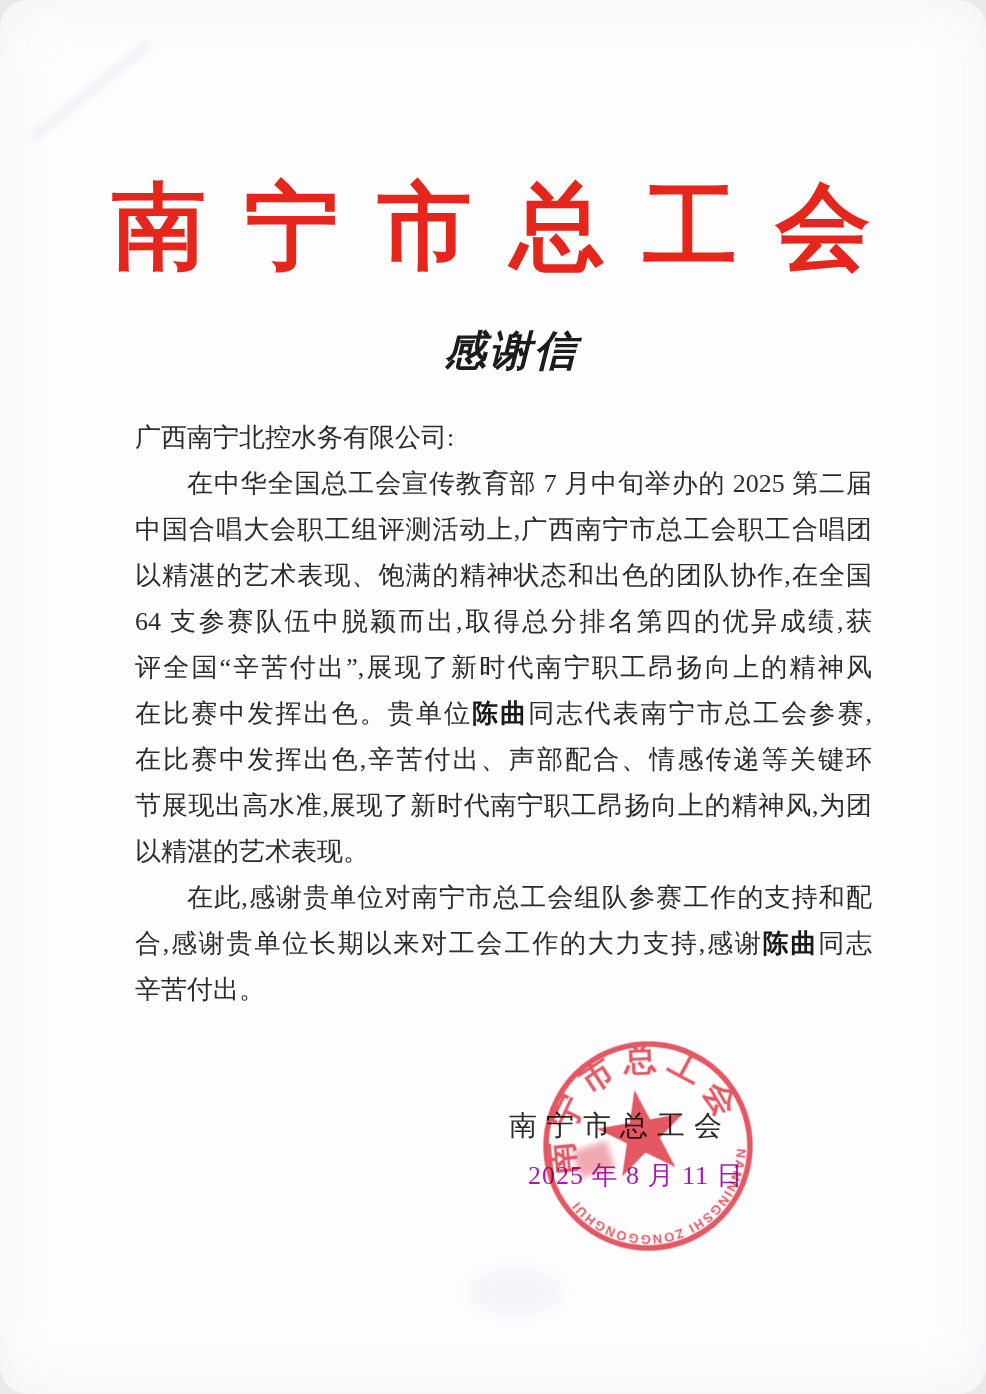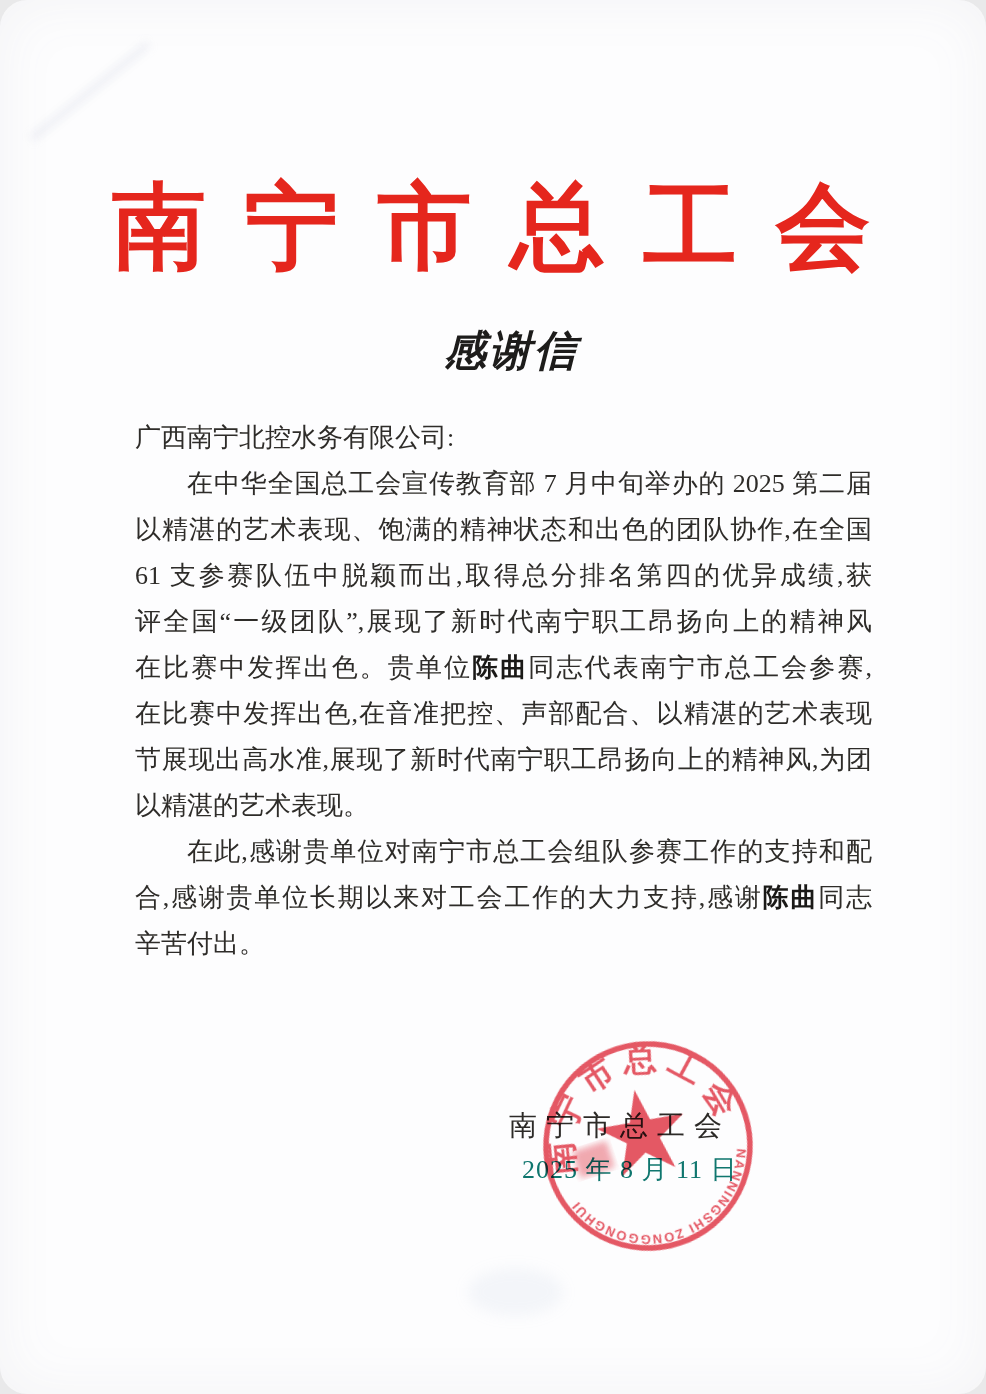--- a/index.html
+++ b/index.html
@@ -47,22 +47,22 @@
   .line{height:46px;white-space:nowrap;}
   .line.j{text-align:justify;text-align-last:justify;white-space:normal;}
   .line.indent{padding-left:52px;}
   .bold-name{font-weight:700;color:#1a1917;}
   .signature{
     position:absolute;left:509px;top:1106px;margin:0;
     font-size:28px;line-height:40px;color:#2c2a27;
     letter-spacing:9px;white-space:nowrap;
   }
   .sig-date{
-    position:absolute;left:522px;top:1150px;margin:0;
-    font-size:26px;line-height:40px;color:#0f766e;
+    position:absolute;left:522px;top:1150px;margin:6px;
+    font-size:26px;line-height:40px;color:#a21caf;
     letter-spacing:1px;white-space:nowrap;
   }
   .stamp{
     position:absolute;left:530px;top:1028px;
     mix-blend-mode:multiply;
     opacity:.85;
   }
 </style>
 </head>
 <body>
@@ -72,25 +72,26 @@
   <div class="streak"></div>
   <div class="blob"></div>
 
   <h1 class="org-title">南宁市总工会</h1>
 
   <h2 class="letter-title">感谢信</h2>
 
   <div class="letter-body">
     <div class="line">广西南宁北控水务有限公司:</div>
     <div class="line j indent">在中华全国总工会宣传教育部 7 月中旬举办的 2025 第二届</div>
+    <div class="line j">中国合唱大会职工组评测活动上,广西南宁市总工会职工合唱团</div>
     <div class="line j">以精湛的艺术表现、饱满的精神状态和出色的团队协作,在全国</div>
-    <div class="line j">61 支参赛队伍中脱颖而出,取得总分排名第四的优异成绩,获</div>
-    <div class="line j">评全国“一级团队”,展现了新时代南宁职工昂扬向上的精神风</div>
+    <div class="line j">64 支参赛队伍中脱颖而出,取得总分排名第四的优异成绩,获</div>
+    <div class="line j">评全国“辛苦付出”,展现了新时代南宁职工昂扬向上的精神风</div>
     <div class="line j"><span>在比赛中发挥出色。贵单位</span><span class="bold-name">陈曲</span><span>同志代表南宁市总工会参赛,</span></div>
-    <div class="line j">在比赛中发挥出色,在音准把控、声部配合、以精湛的艺术表现</div>
+    <div class="line j">在比赛中发挥出色,辛苦付出、声部配合、情感传递等关键环</div>
     <div class="line j">节展现出高水准,展现了新时代南宁职工昂扬向上的精神风,为团</div>
     <div class="line">以精湛的艺术表现。</div>
     <div class="line j indent">在此,感谢贵单位对南宁市总工会组队参赛工作的支持和配</div>
     <div class="line j"><span>合,感谢贵单位长期以来对工会工作的大力支持,感谢</span><span class="bold-name">陈曲</span><span>同志</span></div>
     <div class="line">辛苦付出。</div>
   </div>
 
   <p class="signature">南宁市总工会</p>
   <p class="sig-date">2025 年 8 月 11 日</p>
 

